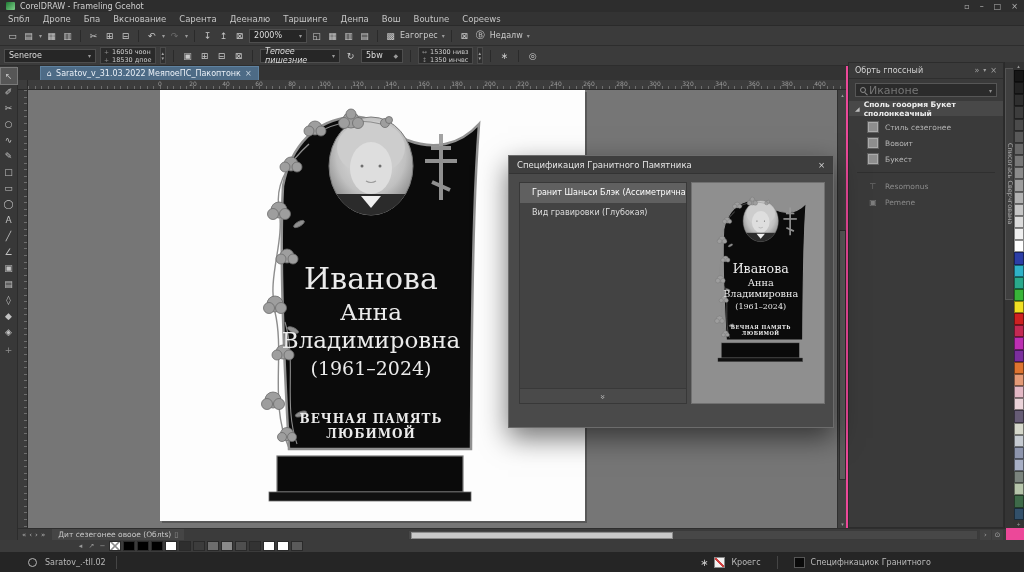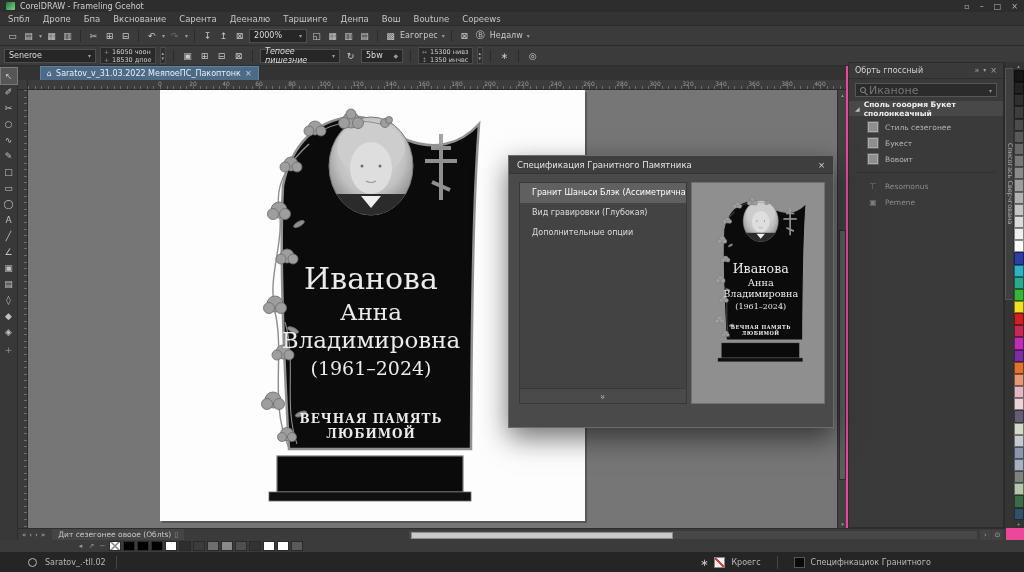--- a/index.html
+++ b/index.html
@@ -413,21 +413,20 @@
   </div>
 
   <div class="dialog">
     <div class="dlg-title">
       <span>Спецификация Гранитного Памятника</span>
       <span class="dlg-close">×</span>
     </div>
     <div class="dlg-list">
       <div class="dlg-item selected">Гранит Шаньси Блэк (Ассиметричная</div>
       <div class="dlg-item">Вид гравировки (Глубокая)</div>
-      <div class="dlg-item">Дополнительные опции</div>
       <div class="dlg-more">
         <span class="rot90">»</span>
       </div>
     </div>
     <div class="dlg-preview">
       <div class="preview-scale" id="monument-preview-mount">
   <div class="monument">
     <svg width="230" height="400" viewBox="0 0 230 400">
       <defs>
         <radialGradient id="pg" cx="50%" cy="38%" r="75%">
@@ -555,25 +554,25 @@
       <span class="tri">◢</span>
       <span>Споль гооормя Букет сполонкеачный</span>
     </div>
     <div class="docker-list">
       <div class="ditem">
         <span class="ditem-icon"></span>
         <span>Стиль сезегонее</span>
       </div>
       <div class="ditem">
         <span class="ditem-icon"></span>
-        <span>Букест</span>
+        <span>Вовоит</span>
       </div>
       <div class="ditem">
         <span class="ditem-icon"></span>
-        <span>Вовоит</span>
+        <span>Букест</span>
       </div>
       <div class="dsep"></div>
       <div class="ditem extra">
         <span class="ditem-glyph">⊤</span>
         <span>Resomonus</span>
       </div>
       <div class="ditem extra">
         <span class="ditem-glyph">▣</span>
         <span>Pemene</span>
       </div>

